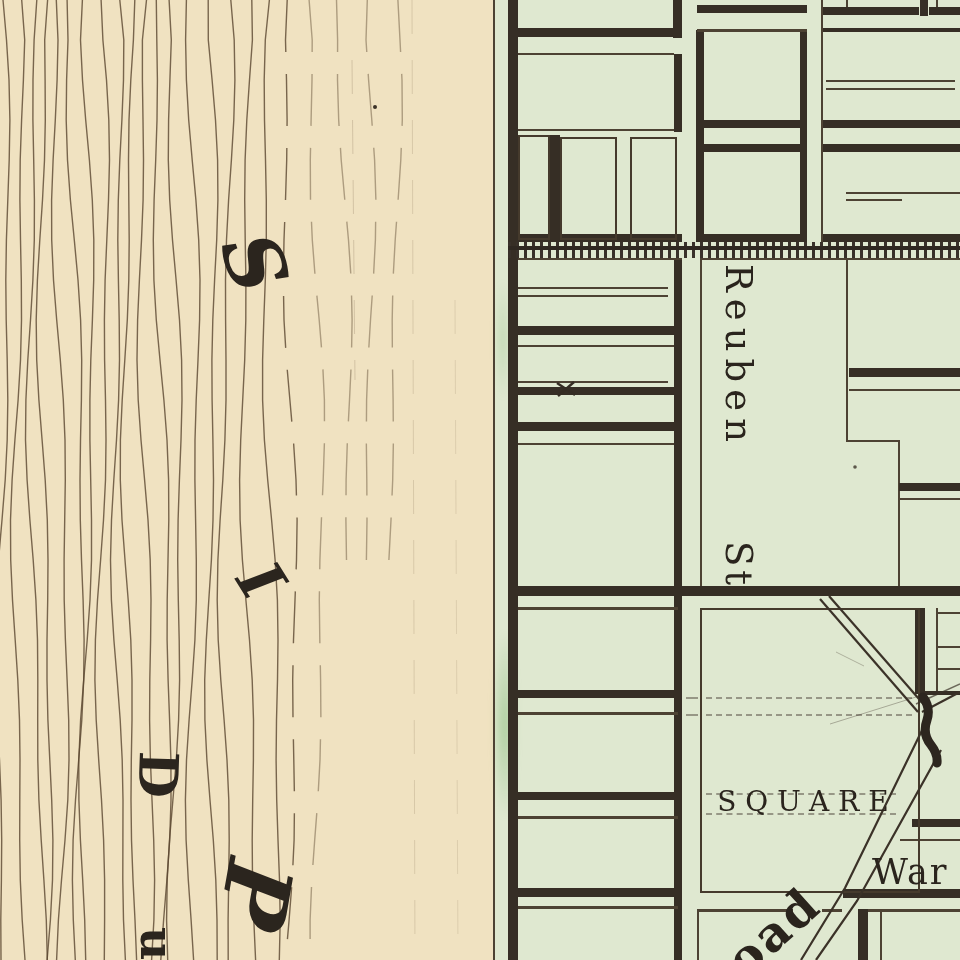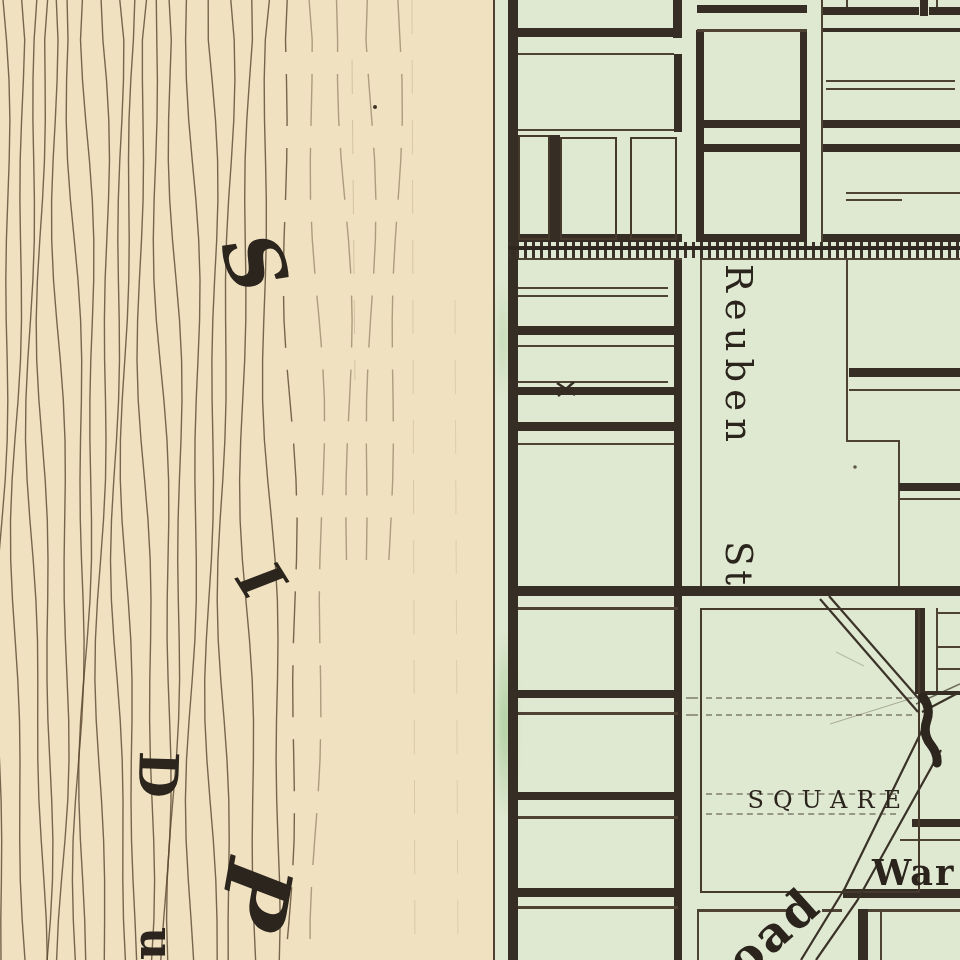--- a/index.html
+++ b/index.html
@@ -23,22 +23,22 @@
   .dash{position:absolute;height:0;border-top:2px dashed rgba(64,54,44,.45);}
   #rail-ties{position:absolute;left:508px;top:242px;width:452px;height:16px;
     background:repeating-linear-gradient(90deg,#39312a 0 3px,rgba(0,0,0,0) 3px 8px);}
   #rail-line{position:absolute;left:508px;top:246px;width:452px;height:4px;background:#2f2821;}
   .maplabel{position:absolute;color:#2a241d;white-space:nowrap;line-height:1;}
   .river-letter{position:absolute;color:#2b251e;font-style:italic;font-weight:700;line-height:1;}
   .river-letter2{position:absolute;color:#2b251e;font-weight:700;line-height:1;}
   #lbl-reuben{left:757px;top:264px;font-size:37px;letter-spacing:7px;transform:rotate(90deg);transform-origin:0 0;}
   #lbl-reuben-st{left:757px;top:541px;font-size:37px;letter-spacing:4px;transform:rotate(90deg);transform-origin:0 0;}
   #lbl-public{left:702px;top:692px;width:218px;text-align:center;font-size:27px;letter-spacing:13px;text-indent:13px;}
-  #lbl-square{left:696px;top:788px;width:214px;text-align:right;font-size:24px;letter-spacing:9px;text-indent:9px;}
-  #lbl-war{left:872px;top:855px;font-size:35px;font-weight:700;letter-spacing:2px;}
+  #lbl-square{left:696px;top:788px;width:214px;text-align:center;font-size:28px;letter-spacing:9px;text-indent:9px;}
+  #lbl-war{left:872px;top:855px;font-size:35px;font-weight:400;letter-spacing:2px;}
   #lbl-road{left:686px;top:978px;font-size:48px;font-weight:600;letter-spacing:3px;
     transform:rotate(-42deg);transform-origin:0 0;}
   #rl-s{left:226px;top:224px;font-size:78px;transform:rotate(70deg);}
   #rl-i{left:246px;top:550px;font-size:62px;transform:rotate(58deg);}
   #rl-p{left:222px;top:850px;font-size:90px;transform:rotate(100deg);}
   #rl-d{left:186px;top:752px;font-size:54px;transform:rotate(92deg);transform-origin:0 0;}
   #rl-u{left:180px;top:927px;font-size:46px;transform:rotate(90deg);transform-origin:0 0;}
 </style>
 </head>
 <body>

